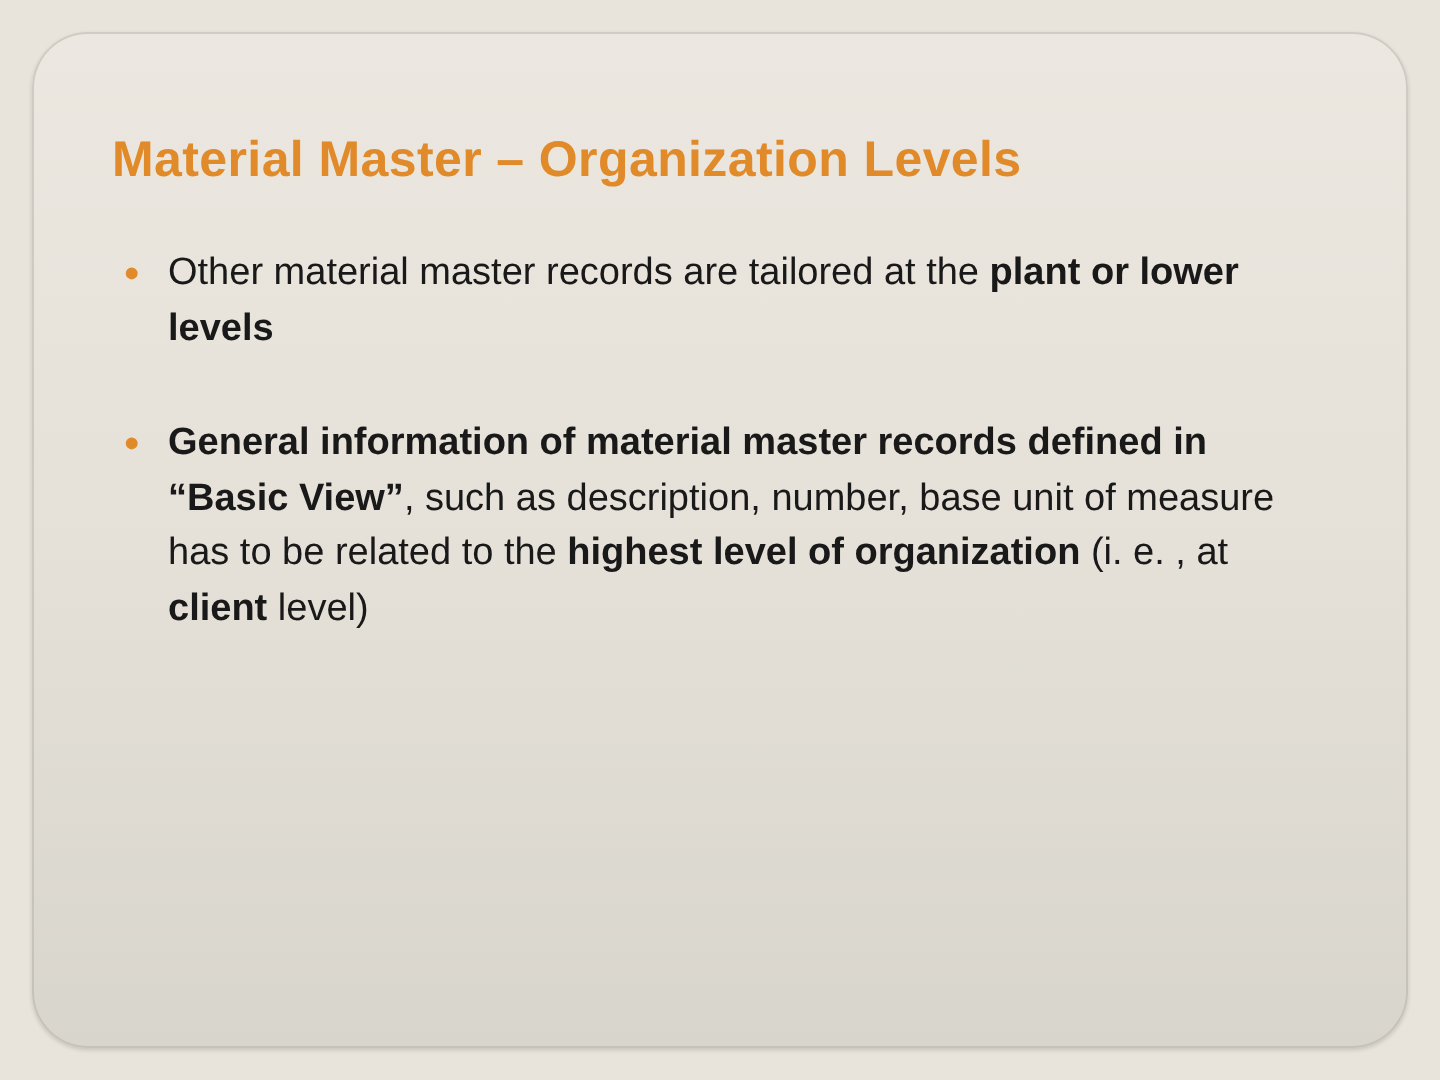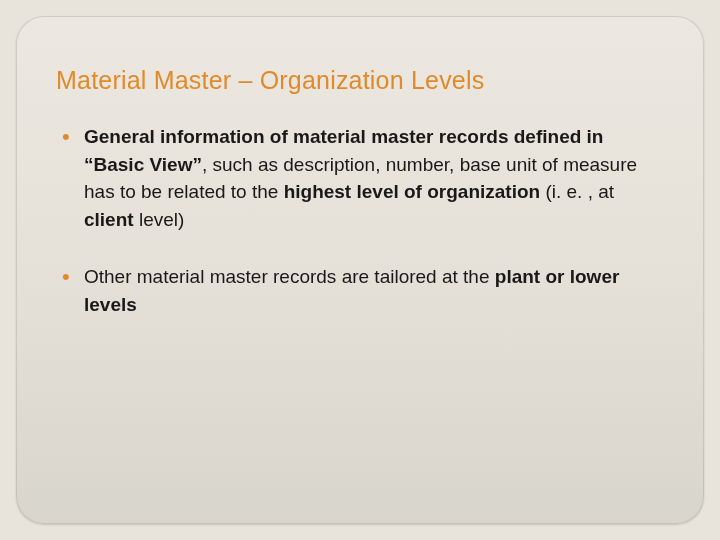--- a/index.html
+++ b/index.html
@@ -15,21 +15,21 @@
     width: 688px;
     height: 508px;
     background: linear-gradient(180deg, #ece8e1 0%, #e5e1d8 50%, #d8d5cc 100%);
     border-radius: 28px;
     box-shadow: inset 0 0 0 1px rgba(180,175,165,0.5), 0 1px 2px rgba(0,0,0,0.15);
     padding: 50px 40px 30px 40px;
     position: relative;
   }
   .title {
     font-size: 25px;
-    font-weight: normal;
+    font-weight: bold;
     color: #e08a2a;
     margin-bottom: 28px;
     letter-spacing: 0.2px;
   }
   .bullets {
     list-style: none;
   }
   .bullets > li {
     position: relative;
     padding-left: 28px;
@@ -49,19 +49,19 @@
   }
   .b { font-weight: bold; }
 </style>
 </head>
 <body>
 
 <div class="slide">
   <h1 class="title">Material Master – Organization Levels</h1>
   <ul class="bullets">
     <li>
-      <span class="b">General information of material master records defined in “Basic View”</span><span>, such as description, number, base unit of measure has to be related to the </span><span class="b">highest level of organization</span><span> (i. e. , at </span><span class="b">client</span><span> level)</span>
+      <span>Other material master records are tailored at the </span><span class="b">plant or lower levels</span>
     </li>
     <li>
-      <span>Other material master records are tailored at the </span><span class="b">plant or lower levels</span>
+      <span class="b">General information of material master records defined in “Basic View”</span><span>, such as description, number, base unit of measure has to be related to the </span><span class="b">highest level of organization</span><span> (i. e. , at </span><span class="b">client</span><span> level)</span>
     </li>
   </ul>
 </div>
 
 </body></html>

